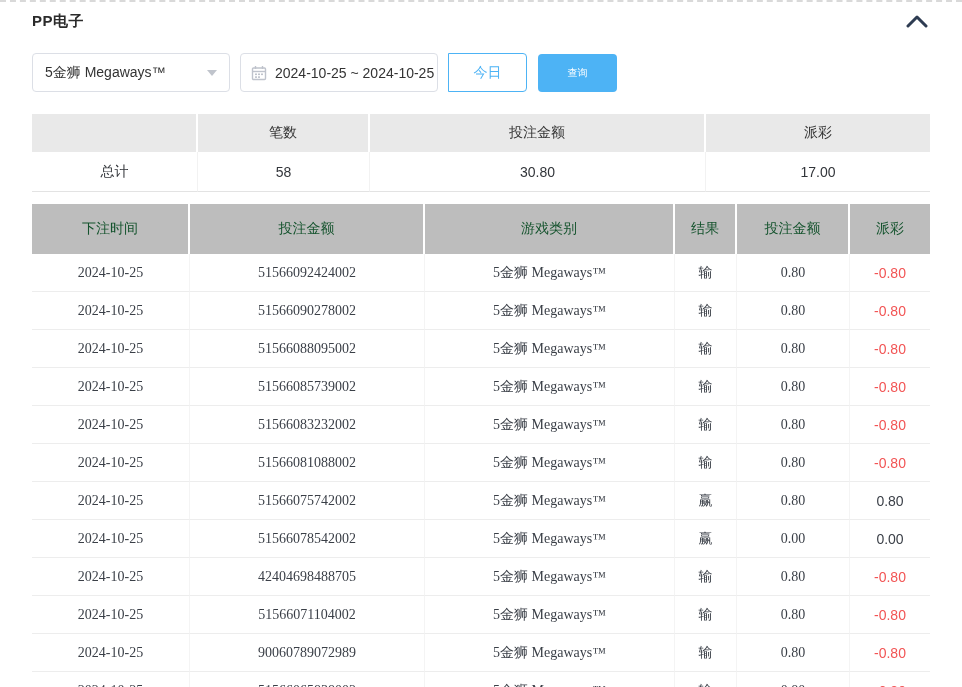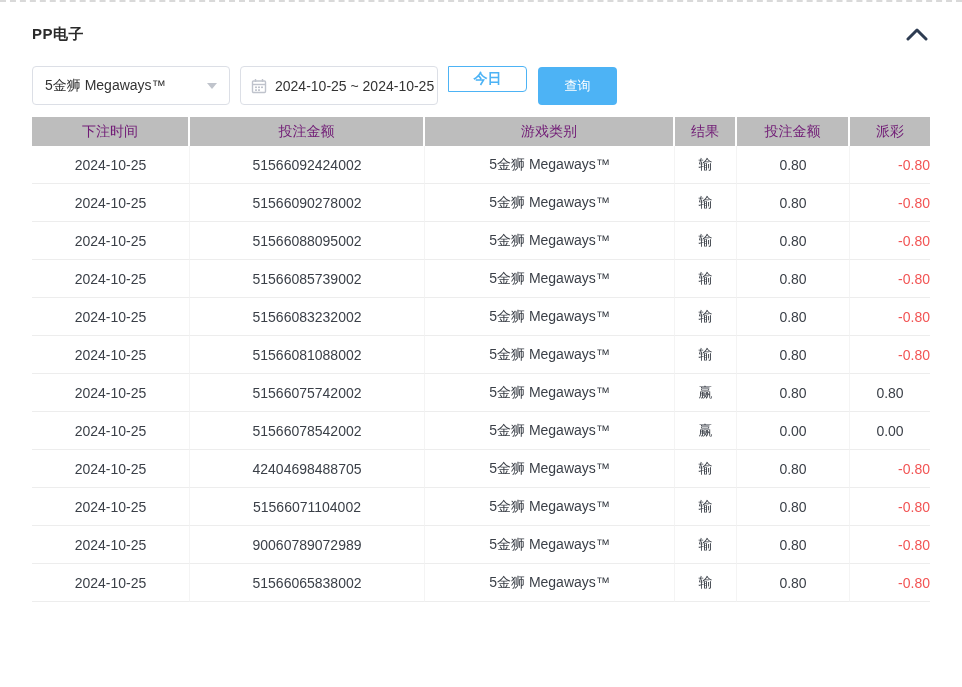--- a/index.html
+++ b/index.html
@@ -12,21 +12,21 @@
   html,body{background:#fff;}
   body{
     width:962px;height:687px;overflow:hidden;position:relative;
     font-family:"Liberation Sans","DejaVu Sans",sans-serif;
     color:#32353a;font-size:14px;
     border-top:2px dashed #d9d9d9;
   }
   .page{padding:0 32px;}
   
   .panel-header{
-    margin-top:20px;height:24px;
+    margin-top:7px;height:24px;
     display:flex;align-items:center;justify-content:space-between;
   }
   .panel-title{font-size:15px;font-weight:bold;color:#2b2b2b;letter-spacing:.5px;}
   .collapse-btn{display:inline-flex;align-items:center;justify-content:center;
     width:26px;height:22px;cursor:pointer;background:none;border:none;}
   
   .toolbar{margin-top:20px;display:flex;align-items:center;}
   .select{
     width:198px;height:39px;border:1px solid #dcdfe6;border-radius:4px;
     display:flex;align-items:center;padding:0 12px;cursor:pointer;background:#fff;
@@ -37,61 +37,60 @@
     border-top:6px solid #c0c4cc;margin-left:8px;
   }
   .date-input{
     width:198px;height:39px;border:1px solid #dcdfe6;border-radius:4px;
     display:flex;align-items:center;padding:0 10px;margin-left:10px;cursor:pointer;background:#fff;
   }
   .date-input .cal{margin-right:8px;flex:none;display:inline-flex;}
   .date-text{color:#333;white-space:nowrap;}
   .btn-group{display:flex;margin-left:10px;height:39px;}
   .btn-group button{
-    width:79px;height:26px;background:#fff;border:1px solid #dcdfe6;
+    width:79px;height:39px;background:#fff;border:1px solid #dcdfe6;
     color:#c3c7cf;font-size:14px;cursor:pointer;margin-left:-1px;
     font-family:inherit;
-    font-weight:bold;
   }
   .btn-group button:first-child{border-radius:4px 0 0 4px;margin-left:0;}
   .btn-group button:last-child{border-radius:0 4px 4px 0;}
   .btn-group button.active{
     color:var(--primary);border-color:var(--primary);position:relative;z-index:2;
   }
   .search-btn{
     margin-left:11px;width:79px;height:38px;border:none;border-radius:4px;
-    background:var(--primary);color:#fff;font-size:13px;cursor:pointer;
+    background:var(--primary);color:#fff;font-size:10px;cursor:pointer;
     font-family:inherit;
   }
   
   table{border-collapse:separate;border-spacing:0;width:898px;table-layout:fixed;}
   th,td{text-align:center;font-weight:normal;overflow:hidden;white-space:nowrap;}
   
   .summary{margin-top:22px;}
   .summary thead th{
     height:38px;background:var(--summary-header-bg);color:#333;
   }
   .summary thead th:not(:last-child){border-right:2px solid #fff;}
   .summary tbody td{
     height:40px;background:#fff;color:#32353a;
     border-bottom:1px solid #e3e3e3;
   }
   .summary tbody td:not(:last-child){border-right:1px solid #f2f2f2;}
   
   .bets{margin-top:12px;}
   .bets thead th{
-    height:29px;background:var(--table-header-bg);color:#701a75;
+    height:50px;background:var(--table-header-bg);color:#14532d;
   }
   .bets thead th:not(:last-child){border-right:2px solid #fff;}
   .bets tbody td{
     height:38px;background:#fff;color:#3a3f47;
     border-bottom:1px solid #ededed;
   }
-  .bets tbody td:not(:last-child){border-right:1px solid #f4f4f4;}
-  .bets tbody td.neg{color:var(--negative);text-align:right;}
+  .bets tbody td:not(:last-child){border-right:1px solid #f4f4f4;font-family:Liberation Serif, serif;}
+  .bets tbody td.neg{color:var(--negative);}
 </style>
 </head>
 <body>
 
 <div class="page">
 
   <div class="panel-header">
     <span class="panel-title">PP电子</span>
     <button class="collapse-btn">
       <span style="display:inline-flex;">
@@ -126,20 +125,44 @@
       <span class="date-text">2024-10-25 ~ 2024-10-25</span>
     </div>
 
     <div class="btn-group">
       <button class="active">今日</button>
     </div>
 
     <button class="search-btn">查询</button>
   </div>
 
+  <table class="summary">
+    <colgroup>
+        <col style="width:166px">
+        <col style="width:172px">
+        <col style="width:336px">
+        <col style="width:224px">
+      </colgroup>
+    <thead>
+      <tr>
+        <th></th>
+        <th>笔数</th>
+        <th>投注金额</th>
+        <th>派彩</th>
+      </tr>
+    </thead>
+    <tbody>
+      <tr>
+        <td>总计</td>
+        <td>58</td>
+        <td>30.80</td>
+        <td>17.00</td>
+      </tr>
+    </tbody>
+  </table>
 
   <table class="bets">
     <colgroup>
         <col style="width:158px">
         <col style="width:235px">
         <col style="width:250px">
         <col style="width:62px">
         <col style="width:113px">
         <col style="width:80px">
       </colgroup>

